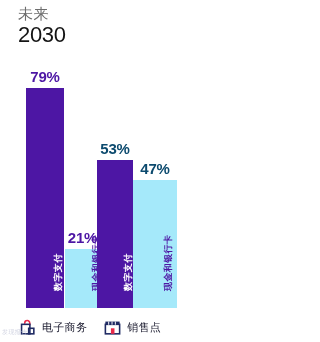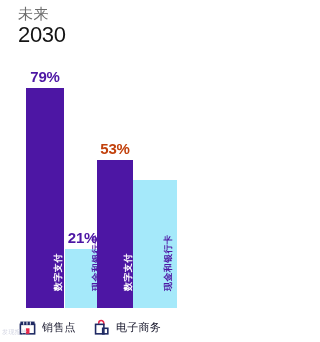--- a/index.html
+++ b/index.html
@@ -74,21 +74,21 @@
     transform: translateX(-50%);
     bottom: 100%;
     margin-bottom: 3px;
     font-size: 15px;
     font-weight: 700;
     white-space: nowrap;
     letter-spacing: -0.2px;
   }
   .bar.purple .bar-value { color: #4d16a4; }
   .bar.cyan   .bar-value { color: #4d16a4; }
-  .bar.valcyan .bar-value { color: #c2410c; text-align: right; }
+  .bar.valcyan .bar-value { color: #0c4a6e; text-align: right; }
   
   .cat-wrap {
     position: absolute;
     left: 0;
     right: 0;
     bottom: 4px;
     height: 78px;
     overflow: visible;
   }
   .cat-rot {
@@ -180,47 +180,48 @@
     <div class="bar purple valcyan" style="left:97px; width:36px; height:148px;">
       <div class="bar-fill"></div>
       <div class="bar-value">53%</div>
       <div class="cat-wrap">
         <div class="cat-rot">数字支付</div>
       </div>
     </div>
 
     <div class="bar cyan valcyan" style="left:133px; width:44px; height:128px;">
       <div class="bar-fill"></div>
+      <div class="bar-value">47%</div>
       <div class="cat-wrap">
         <div class="cat-rot">现金和银行卡</div>
       </div>
     </div>
 
   </div>
 
   <div class="legend">
+
+    <div class="legend-item">
+      <svg class="legend-icon" viewBox="0 0 24 24">
+        <path d="M8.5 6.5a3.2 3.2 0 0 1 6.4 0v2" fill="none" stroke="#e8294a" stroke-width="1.9" stroke-linecap="round"></path>
+        <rect x="4.5" y="8" width="10.5" height="12" fill="none" stroke="#1f2a63" stroke-width="2"></rect>
+        <rect x="13.5" y="13" width="6.5" height="7" fill="none" stroke="#1f2a63" stroke-width="2"></rect>
+      </svg>
+      <span class="legend-label">电子商务</span>
+    </div>
 
     <div class="legend-item">
       <svg class="legend-icon" viewBox="0 0 24 24">
         <rect x="3" y="8" width="18" height="12" fill="none" stroke="#1f2a63" stroke-width="2"></rect>
         <rect x="3" y="4.5" width="18" height="4" fill="#1f2a63"></rect>
         <line x1="7.2" y1="4.5" x2="7.2" y2="8.5" stroke="#ffffff" stroke-width="1.2"></line>
         <line x1="11.4" y1="4.5" x2="11.4" y2="8.5" stroke="#ffffff" stroke-width="1.2"></line>
         <line x1="15.6" y1="4.5" x2="15.6" y2="8.5" stroke="#ffffff" stroke-width="1.2"></line>
         <rect x="10" y="13" width="4.5" height="7" fill="#e8294a"></rect>
       </svg>
       <span class="legend-label">销售点</span>
     </div>
 
-    <div class="legend-item">
-      <svg class="legend-icon" viewBox="0 0 24 24">
-        <path d="M8.5 6.5a3.2 3.2 0 0 1 6.4 0v2" fill="none" stroke="#e8294a" stroke-width="1.9" stroke-linecap="round"></path>
-        <rect x="4.5" y="8" width="10.5" height="12" fill="none" stroke="#1f2a63" stroke-width="2"></rect>
-        <rect x="13.5" y="13" width="6.5" height="7" fill="none" stroke="#1f2a63" stroke-width="2"></rect>
-      </svg>
-      <span class="legend-label">电子商务</span>
-    </div>
-
   </div>
 
   <div class="watermark">发现报告</div>
 
 </div>
 
 </body></html>

